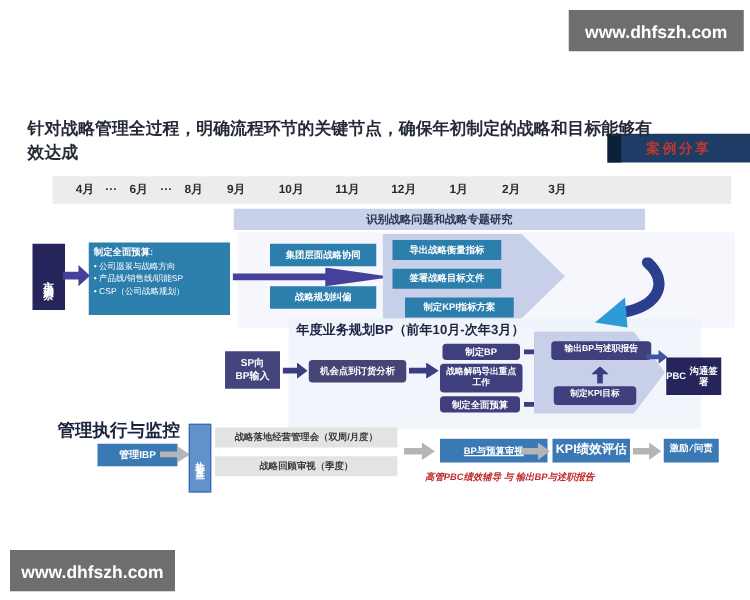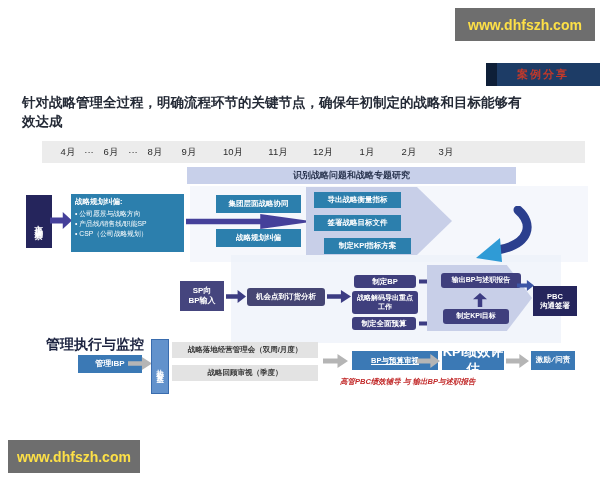--- a/index.html
+++ b/index.html
@@ -1,31 +1,31 @@
 <!DOCTYPE html>
 <html><head>
 <meta charset="utf-8">
 <style>
   html,body{margin:0;padding:0;background:#fff;}
   .slide{position:relative;width:600px;height:480px;background:#ffffff;overflow:hidden;
          font-family:"Liberation Sans","DejaVu Sans",sans-serif;}
   .abs{position:absolute;}
   
-  .wm{background:#6e6e6e;color:#fde047;font-weight:bold;font-size:14px;
+  .wm{background:#6e6e6e;color:#ffffff;font-weight:bold;font-size:14px;
       display:flex;align-items:center;justify-content:center;}
   
-  .tab-bar{background:#1d3c66;display:flex;align-items:center;justify-content:center;}
+  .tab-bar{background:#1d3c66;display:flex;align-items:center;justify-content:center;margin-top:44px;}
   .tab-notch{background:#0e1f38;}
   .tab-label{color:#c0392b;font-size:11px;font-weight:bold;letter-spacing:2px;}
   
   .slide-title{color:#242a36;font-size:13.5px;font-weight:bold;line-height:1.4;}
   
   .timeline{background:#ececec;}
   .month{position:absolute;top:0;height:22px;line-height:22px;transform:translateX(-50%);
-         font-size:9.5px;font-weight:normal;color:#2b2b2b;white-space:nowrap;}
+         font-size:9.5px;font-weight:bold;color:#2b2b2b;white-space:nowrap;}
   .month:nth-child(1){left:26px}.month:nth-child(2){left:47px}.month:nth-child(3){left:69px}
   .month:nth-child(4){left:91px}.month:nth-child(5){left:113px}.month:nth-child(6){left:147px}
   .month:nth-child(7){left:191px}.month:nth-child(8){left:236px}.month:nth-child(9){left:281px}
   .month:nth-child(10){left:325px}.month:nth-child(11){left:367px}.month:nth-child(12){left:404px}
   .band{background:#c8d0ea;color:#2a3550;font-size:9px;font-weight:bold;
         display:flex;align-items:center;justify-content:center;text-align:right;}
   
   .bx{display:flex;align-items:center;justify-content:center;text-align:center;
       color:#fff;font-weight:bold;line-height:1.25;}
   .teal{background:#2c7fad;}
@@ -83,21 +83,21 @@
 
   <div class="abs panel" style="left:190px;top:186px;width:398px;height:76px;opacity:.55;"></div>
   <div class="abs panel" style="left:231px;top:255px;width:330px;height:88px;opacity:.7;"></div>
 
 
   <div class="abs bx navy vtext" style="left:26px;top:195px;width:26px;height:53px;font-size:8.5px;">市场洞察</div>
 
   <div class="abs arrow purple" style="left:50px;top:212px;width:22px;height:17px;"></div>
 
   <div class="abs teal" style="left:71px;top:194px;width:113px;height:58px;color:#fff;padding:3px 4px;box-sizing:border-box;">
-    <div style="font-size:7.5px;font-weight:bold;">战略规划纠偏:</div>
+    <div style="font-size:7.5px;font-weight:bold;">制定全面预算:</div>
     <ul class="bullets">
       <li>公司愿景与战略方向</li>
       <li>产品线/销售线/职能SP</li>
       <li>CSP（公司战略规划）</li>
     </ul>
   </div>
 
   <div class="abs arrow purple" style="left:186px;top:214px;width:128px;height:15px;"></div>
 
   <div class="abs bx teal" style="left:216px;top:229px;width:85px;height:18px;font-size:7.5px;">战略规划纠偏</div>
@@ -106,20 +106,21 @@
   <div class="abs chev" style="left:306px;top:187px;width:146px;height:68px;"></div>
   <div class="abs bx teal" style="left:314px;top:192px;width:87px;height:16px;font-size:7.5px;">导出战略衡量指标</div>
   <div class="abs bx teal" style="left:314px;top:215px;width:87px;height:16px;font-size:7.5px;">签署战略目标文件</div>
   <div class="abs bx teal" style="left:314px;top:238px;width:87px;height:16px;font-size:7.5px;margin-left:10px;">制定KPI指标方案</div>
 
   <svg class="abs" style="left:438px;top:206px;" width="96" height="62" viewBox="0 0 96 62">
     <path d="M 80 4 C 96 18, 92 38, 60 44" fill="none" stroke="#2b3f8e" stroke-width="9" stroke-linecap="round"></path>
     <path d="M 62 32 L 64 56 L 38 52 Z" fill="#2f9bd6"></path>
   </svg>
 
+  <div class="abs sec-title" style="left:237px;top:257px;">年度业务规划BP（前年10月-次年3月）</div>
 
   <div class="abs bx indigo" style="left:180px;top:281px;width:44px;height:30px;font-size:8px;flex-direction:column;background:#45457e;">
     <span>SP向</span>
     <span>BP输入</span>
   </div>
 
   <div class="abs arrow indarrow" style="left:226px;top:290px;width:20px;height:13px;"></div>
 
   <div class="abs bx" style="left:247px;top:288px;width:78px;height:18px;font-size:7.5px;background:#454573;border-radius:3px;">机会点到订货分析</div>
 
@@ -132,40 +133,40 @@
   <div class="abs arrow indarrow" style="left:419px;top:276px;width:20px;height:11px;"></div>
   <div class="abs arrow indarrow" style="left:419px;top:318px;width:20px;height:11px;"></div>
 
   <div class="abs chev" style="left:427px;top:265px;width:105px;height:66px;"></div>
   <div class="abs bx indigo" style="left:441px;top:273px;width:80px;height:15px;font-size:7px;border-radius:3px;">输出BP与述职报告</div>
   <div class="abs arrow-up indarrow abs" style="left:473px;top:293px;width:14px;height:14px;position:absolute;"></div>
   <div class="abs bx indigo" style="left:443px;top:309px;width:66px;height:15px;font-size:7px;border-radius:3px;">制定KPI目标</div>
 
   <div class="abs arrow bluearrow" style="left:517px;top:280px;width:17px;height:11px;"></div>
 
-  <div class="abs bx navy" style="left:533px;top:286px;width:44px;height:30px;font-size:7.5px;flex-direction:column;">
+  <div class="abs bx navy" style="left:533px;top:286px;width:44px;height:30px;font-size:7.5px;">
     <span>PBC</span>
     <span>沟通签署</span>
   </div>
 
   <div class="abs sec-title" style="left:46px;top:336px;font-size:14px;">管理执行与监控</div>
 
   <div class="abs bx steel" style="left:78px;top:355px;width:64px;height:18px;font-size:8px;">管理IBP</div>
 
   <div class="abs arrow grayarrow" style="left:128px;top:357px;width:24px;height:13px;"></div>
 
   <div class="abs bx vtext" style="left:151px;top:339px;width:18px;height:55px;font-size:7.5px;background:#6292cc;border:1px solid #396cae;box-sizing:border-box;">执行复盘</div>
 
   <div class="abs graybar" style="left:172px;top:342px;width:146px;height:16px;">战略落地经营管理会（双周/月度）</div>
   <div class="abs graybar" style="left:172px;top:365px;width:146px;height:16px;">战略回顾审视（季度）</div>
 
   <div class="abs arrow grayarrow" style="left:323px;top:354px;width:25px;height:14px;"></div>
   <div class="abs bx steel" style="left:352px;top:351px;width:86px;height:19px;font-size:7.5px;text-decoration:underline;">BP与预算审视</div>
   <div class="abs arrow grayarrow" style="left:417px;top:354px;width:23px;height:14px;"></div>
-  <div class="abs bx steel" style="left:442px;top:351px;width:62px;height:19px;font-size:13px;">KPI绩效评估</div>
+  <div class="abs bx steel" style="left:442px;top:351px;width:62px;height:19px;font-size:10px;">KPI绩效评估</div>
   <div class="abs arrow grayarrow" style="left:506px;top:354px;width:23px;height:14px;"></div>
   <div class="abs bx steel" style="left:531px;top:351px;width:44px;height:19px;font-size:7.5px;font-family:Liberation Mono, monospace;">激励/问责</div>
 
   <div class="abs red-note" style="left:340px;top:377px;">高管PBC绩效辅导 与 输出BP与述职报告</div>
 
   <div class="abs wm" style="left:8px;top:440px;width:132px;height:33px;">www.dhfszh.com</div>
 
 </div>
 
 </body></html>

